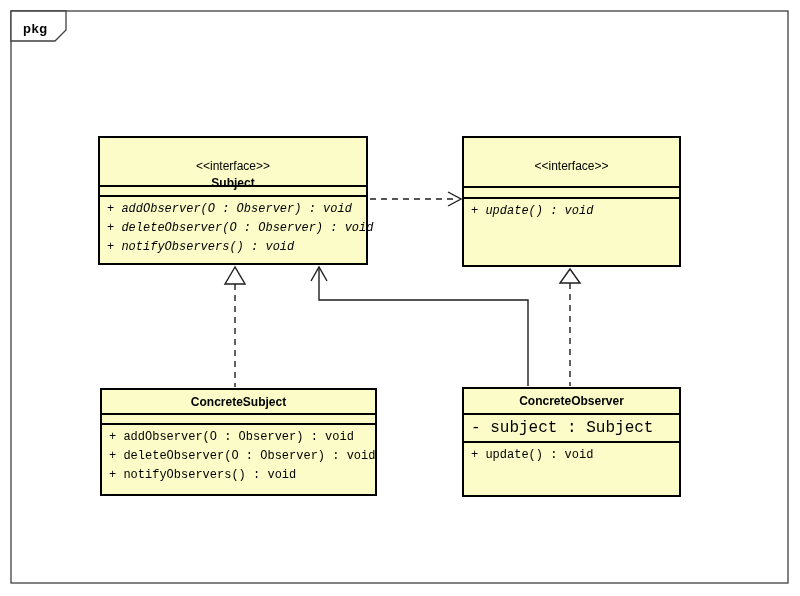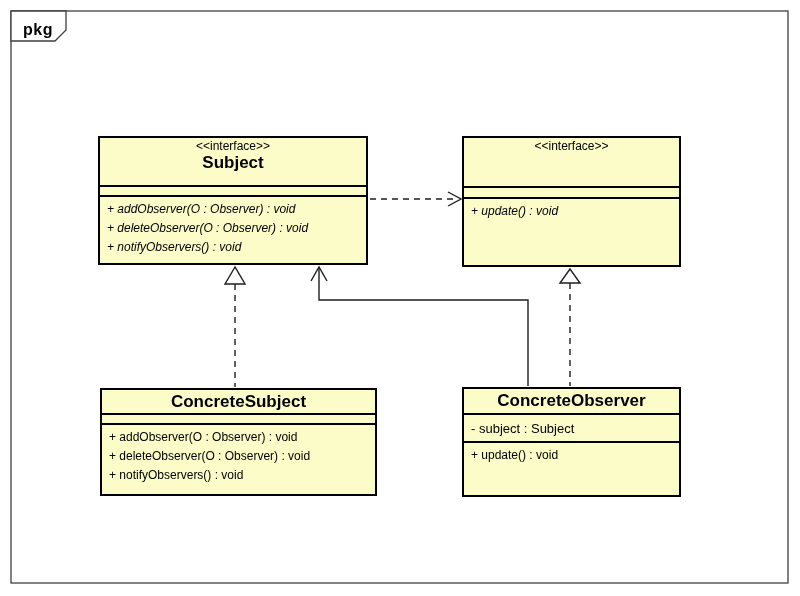--- a/index.html
+++ b/index.html
@@ -8,38 +8,38 @@
     background: #ffffff;
     font-family: "Liberation Sans", sans-serif;
     color: #000;
     overflow: hidden;
   }
   .canvas { position: absolute; left: 0; top: 0; width: 800px; height: 596px; }
   svg.overlay { position: absolute; left: 0; top: 0; z-index: 0; }
 
   .pkg-label {
     position: absolute; left: 23px; top: 21px; z-index: 1;
-    font-size: 16px; font-weight: bold; letter-spacing: 0.5px;
+    font-size: 13px; font-weight: bold; letter-spacing: 0.5px;
   }
 
   .uml-class {
     position: absolute; z-index: 2;
     background: var(--class-fill, #FCFCC8);
     border: 2px solid var(--class-border, #000);
     box-sizing: border-box;
     display: flex; flex-direction: column;
   }
   .uml-header { text-align: center; flex: 0 0 auto; }
-  .stereotype { font-size: 12px; line-height: 15px; padding-top: 1px; text-align: center; }
-  .class-name { font-size: 17px; font-weight: bold; line-height: 18px; }
+  .stereotype { font-size: 12px; line-height: 15px; padding-top: 21px; text-align: center; }
+  .class-name { font-size: 12px; font-weight: bold; line-height: 18px; }
   .uml-header.name-only { display: flex; align-items: center; justify-content: center; }
-  .compartment { border-top: 2px solid var(--class-border, #000); flex: 0 0 auto; box-sizing: border-box; }
+  .compartment { border-top: 2px solid var(--class-border, #000); flex: 0 0 auto; box-sizing: border-box; font-family: Liberation Mono, monospace; }
   .compartment.fill { flex: 1 1 auto; }
   .members { padding: 3px 7px; font-size: 12px; line-height: 19px; white-space: nowrap; }
-  .attr-members { padding: 4px 7px; font-size: 13px; line-height: 19px; white-space: nowrap; }
+  .attr-members { padding: 4px 7px; font-size: 16px; line-height: 19px; white-space: nowrap; }
   .interface .members .member { font-style: italic; }
 
   
   #cls-subject          { left:  98px; top: 136px; width: 270px; height: 129px; }
   #cls-subject .uml-header   { height: 47px; }
   #cls-subject .attrs        { height: 10px; }
   #cls-observer         { left: 462px; top: 136px; width: 219px; height: 131px; }
   #cls-observer .uml-header  { height: 48px; }
   #cls-observer .attrs       { height: 11px; }
   #cls-csubject         { left: 100px; top: 388px; width: 277px; height: 108px; }

